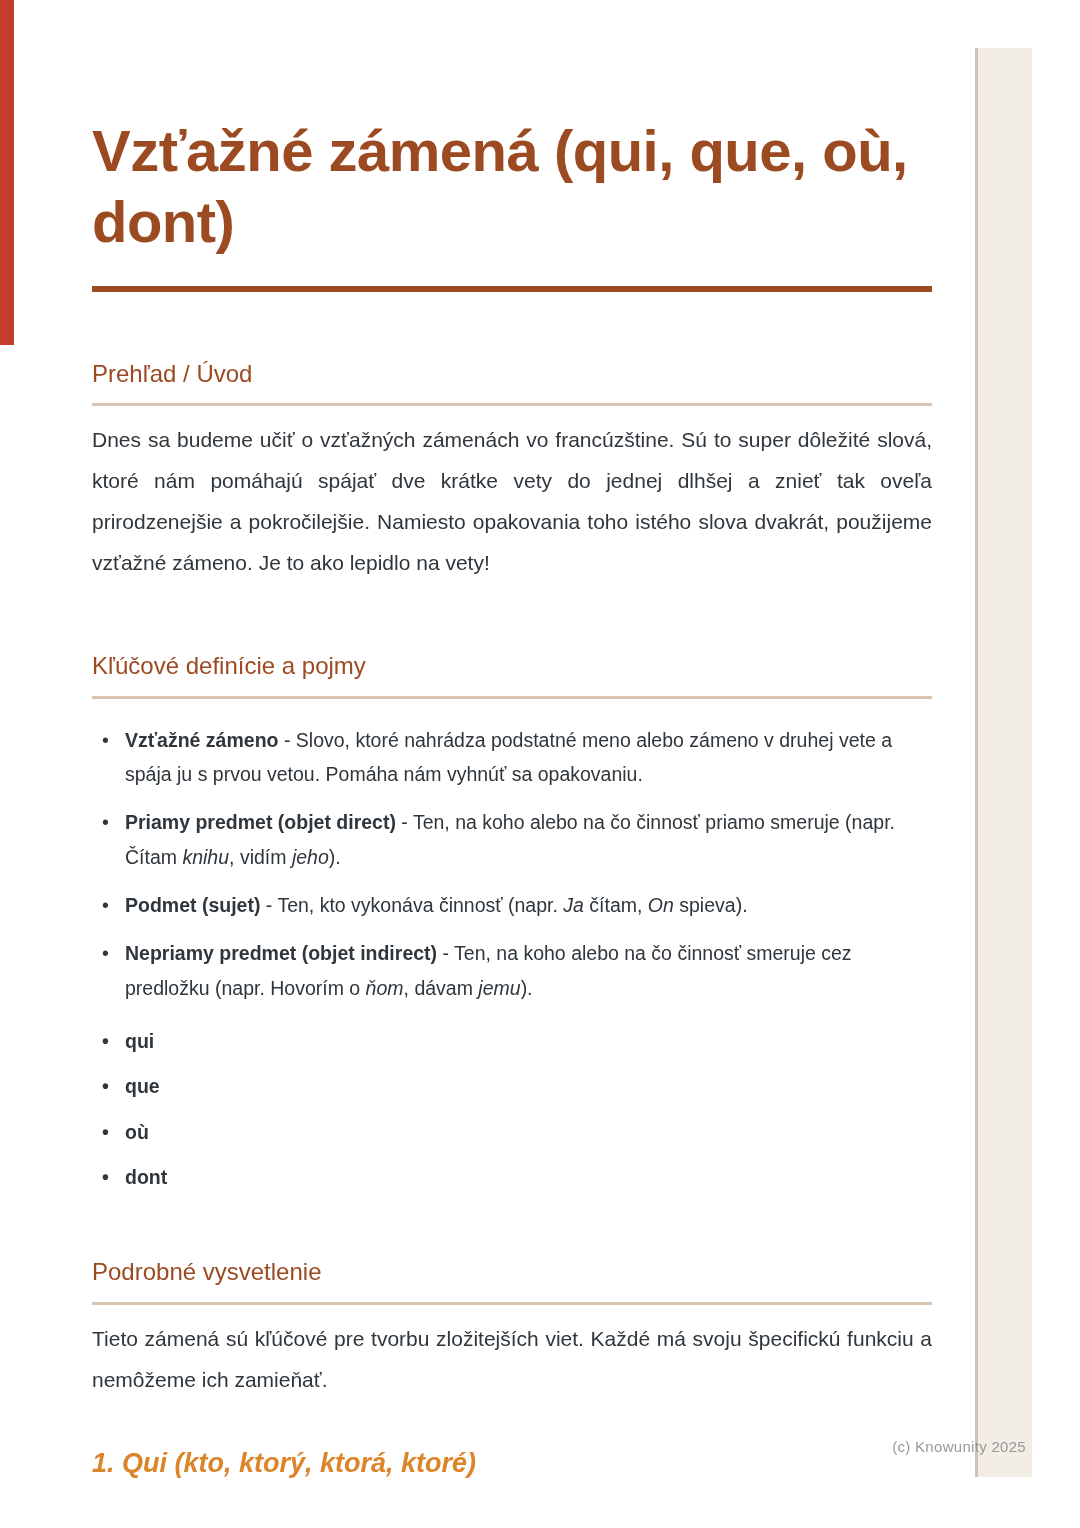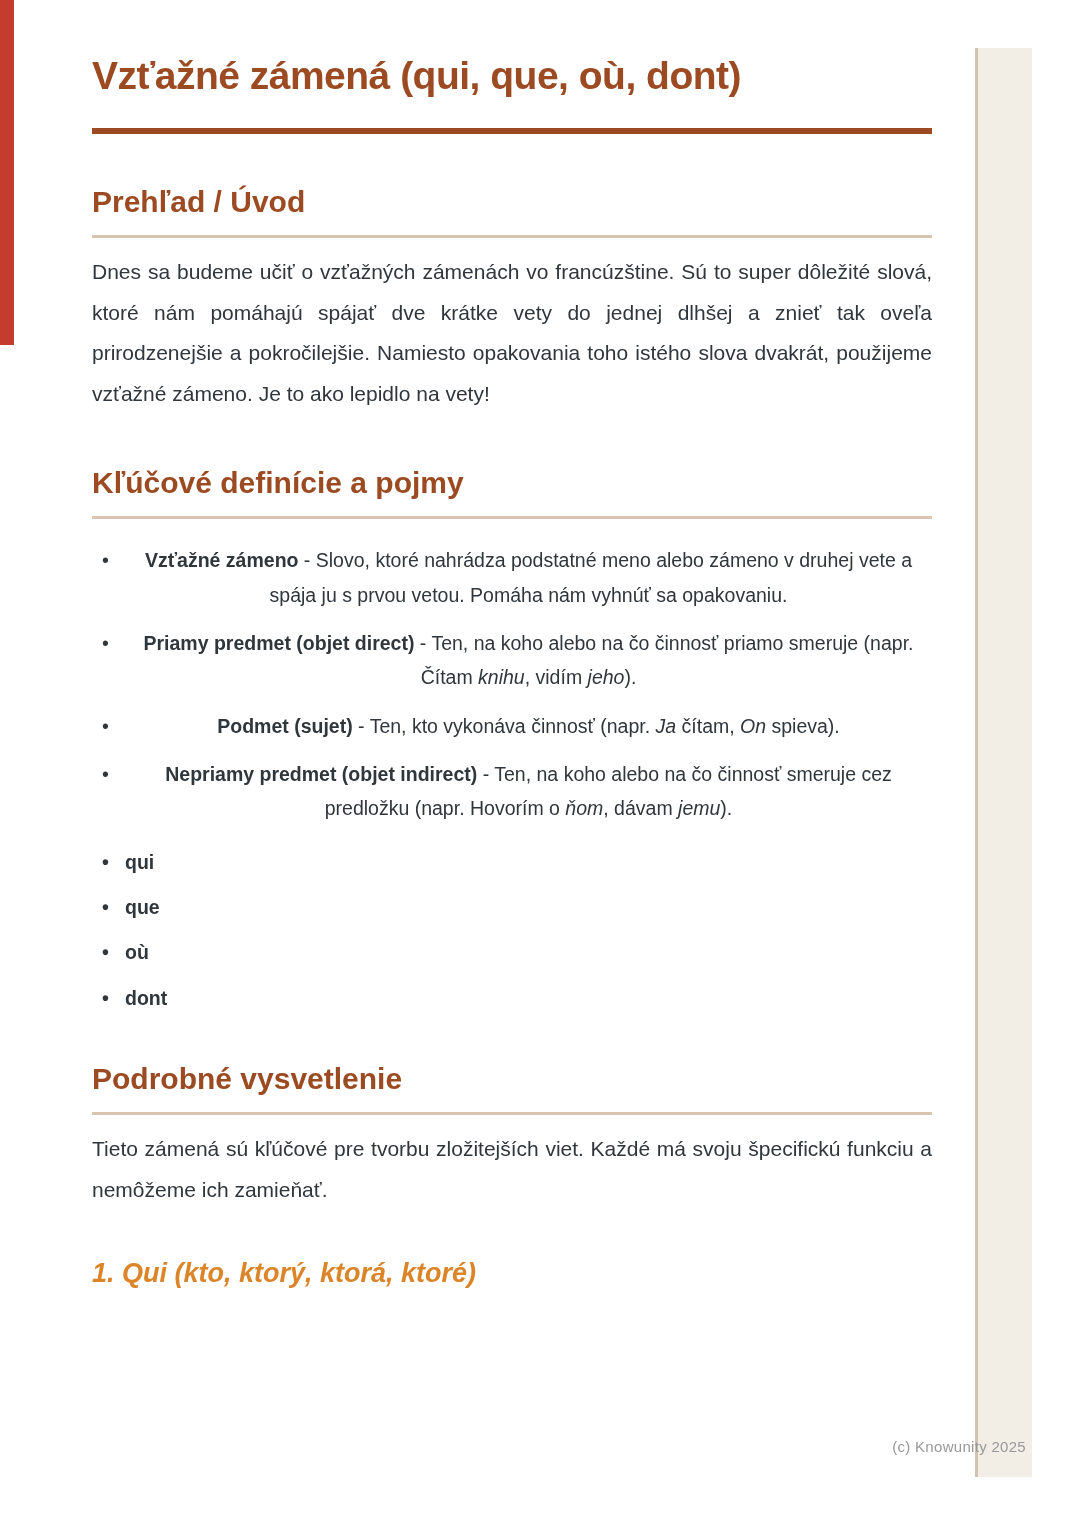--- a/index.html
+++ b/index.html
@@ -26,49 +26,49 @@
   .side-stripe{
     position:absolute;left:975px;top:48px;width:57px;height:1429px;
     background:var(--right-stripe-beige,#f2ede5);
     border-left:3px solid var(--right-stripe-border,#d2c2b2);
     z-index:1;
   }
   .content{
     position:absolute;left:92px;top:0;width:840px;z-index:2;
   }
   h1.page-title{
-    margin-top:52px;
-    font-size:39px;line-height:1.22;font-weight:bold;
+    margin-top:116px;
+    font-size:58px;line-height:1.22;font-weight:bold;
     letter-spacing:-0.5px;
     color:var(--heading-brown,#9c4a21);
   }
   .title-rule{
     margin-top:28px;height:6px;width:100%;
     background:var(--heading-brown,#9c4a21);
   }
   h2.section-heading{
-    margin-top:50px;
-    font-size:30px;line-height:1.2;font-weight:bold;
+    margin-top:68px;
+    font-size:24px;line-height:1.2;font-weight:normal;
     color:var(--heading-brown,#9c4a21);
   }
   .section-rule{
     margin-top:15px;height:3px;width:100%;
     background:var(--rule-tan,#d9c3b1);
   }
   p.body-paragraph{
     margin-top:14px;
     font-size:21px;line-height:1.95;
     text-align:justify;
   }
   p.lead-paragraph{
     margin-top:24px;
     font-size:19.5px;line-height:1.8;
   }
   ul.def-list{
-    margin-top:24px;list-style:none;text-align:center;
+    margin-top:24px;list-style:none;
   }
   ul.def-list li{
     position:relative;
     padding-left:33px;
     margin-bottom:14px;
     font-size:19.5px;line-height:1.76;
   }
   ul.def-list li::before{
     content:"\2022";
     position:absolute;left:10px;top:0;

